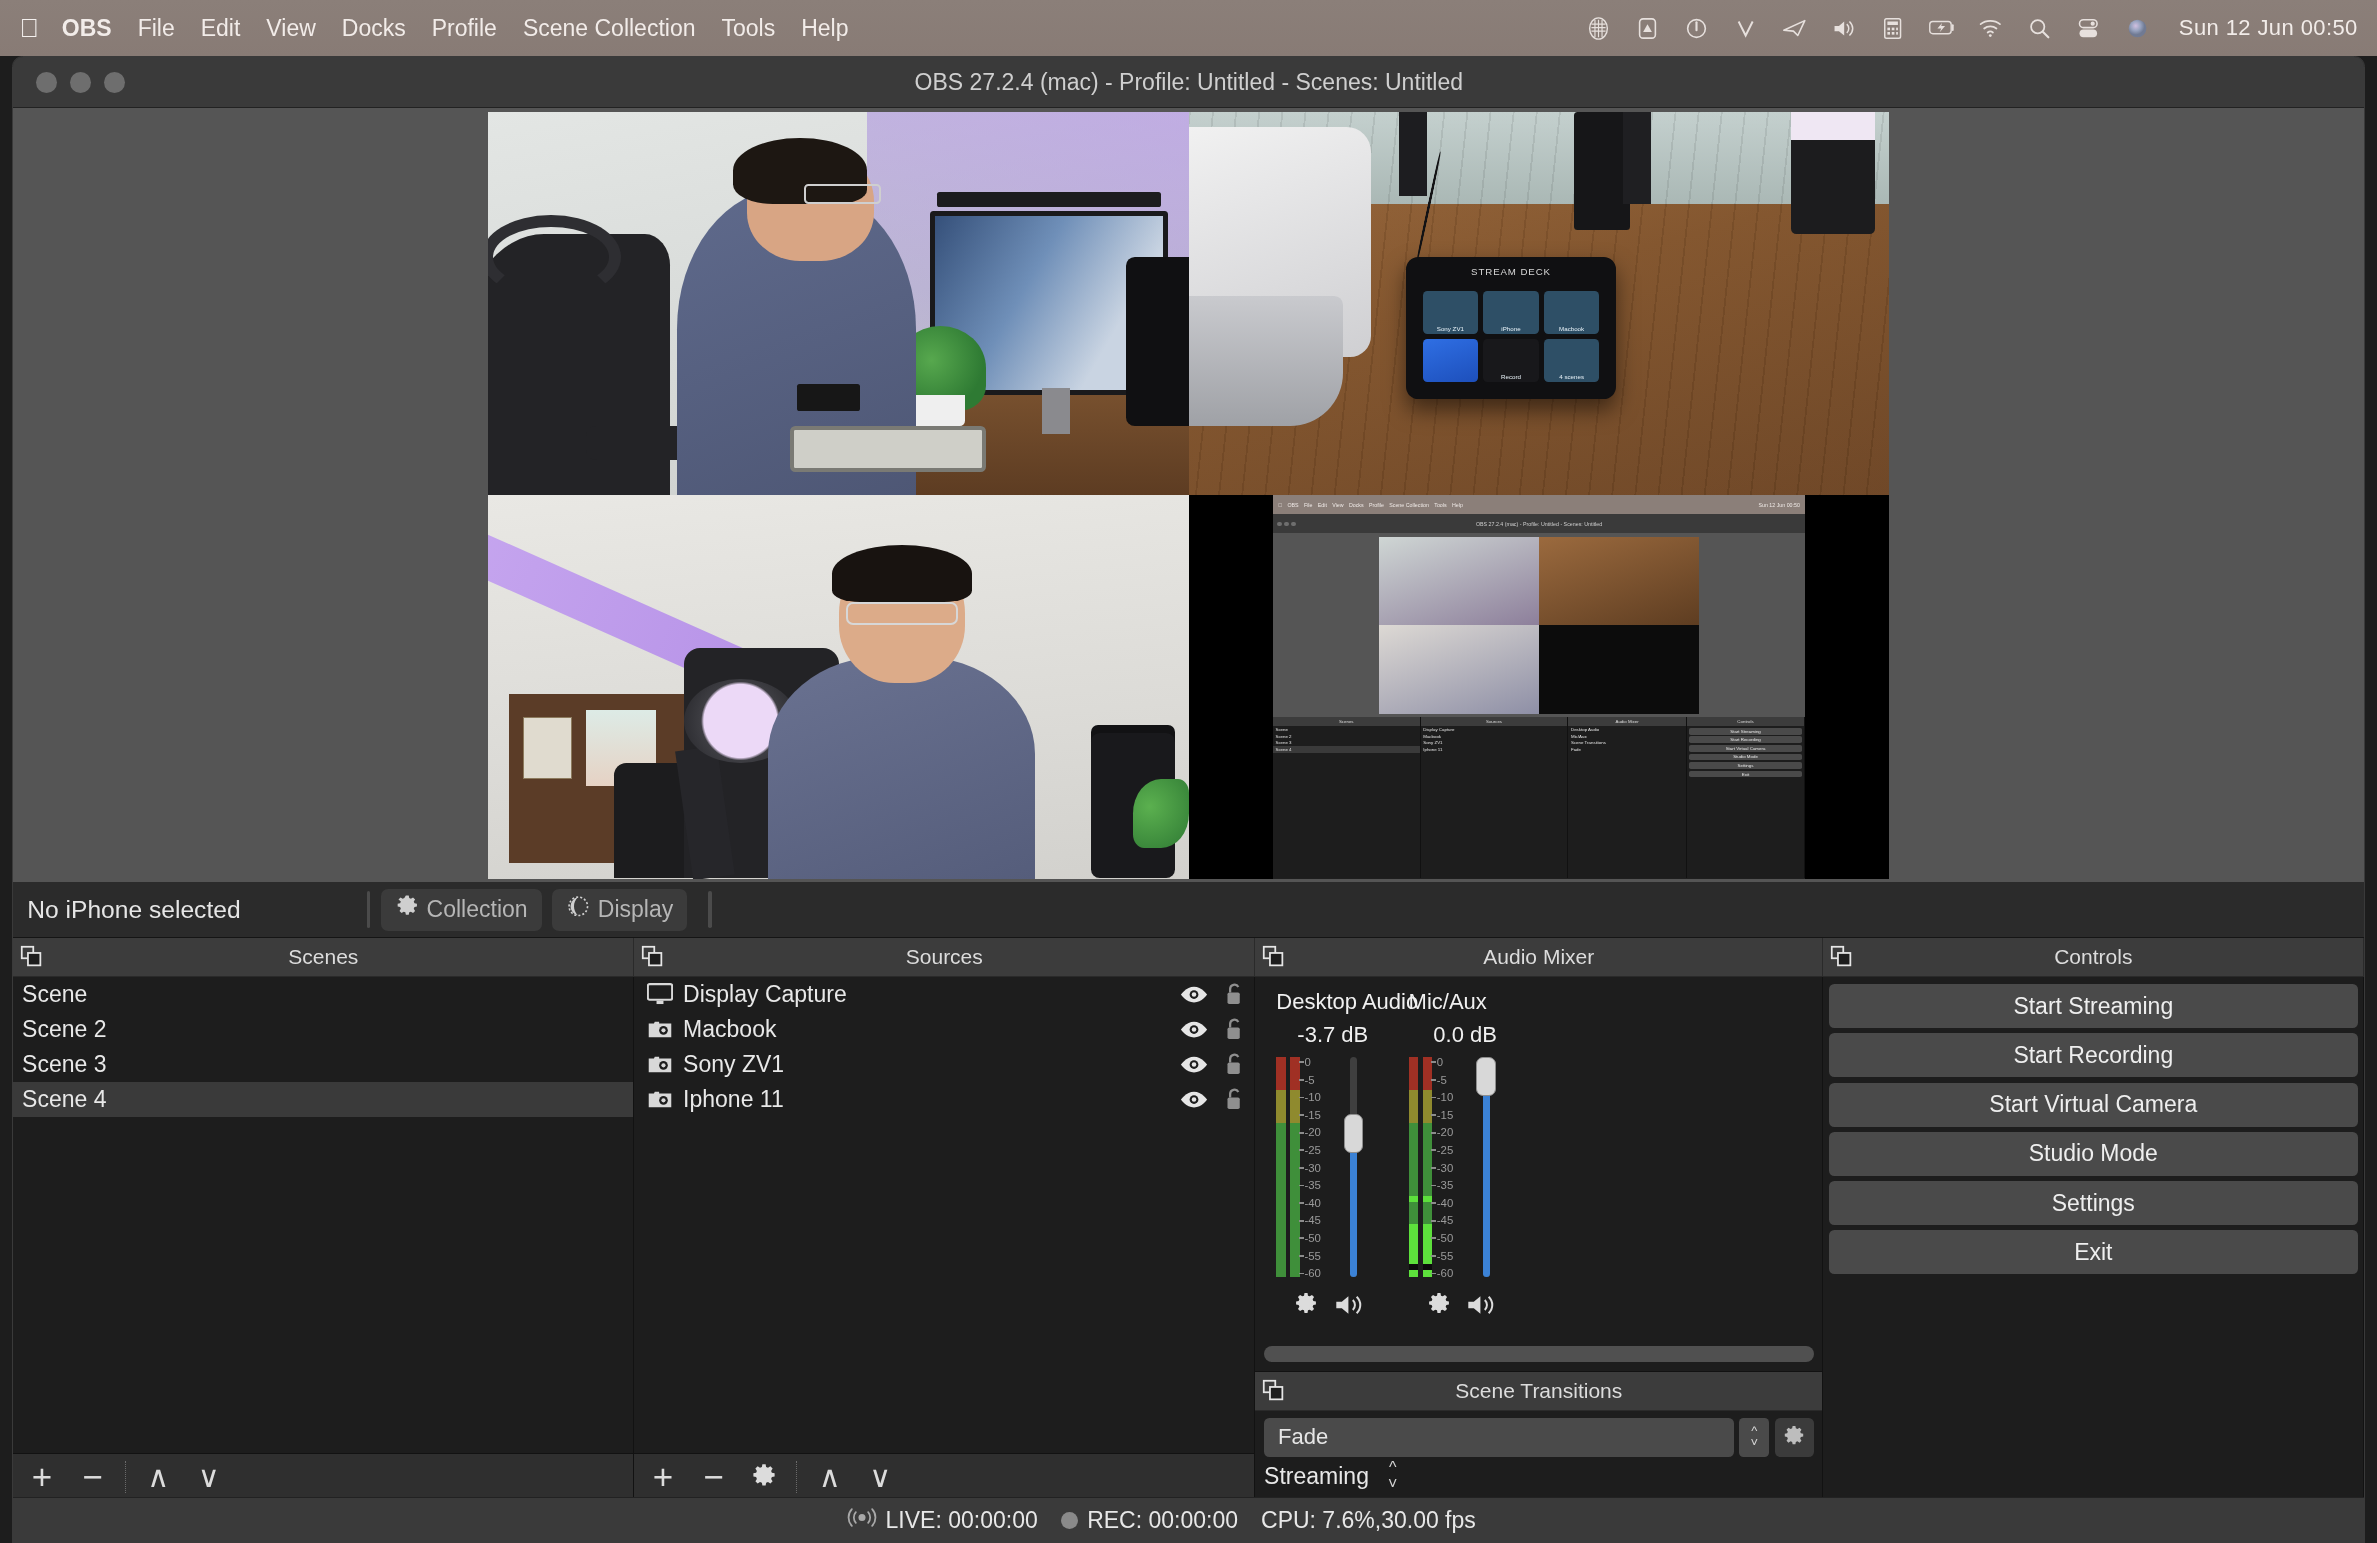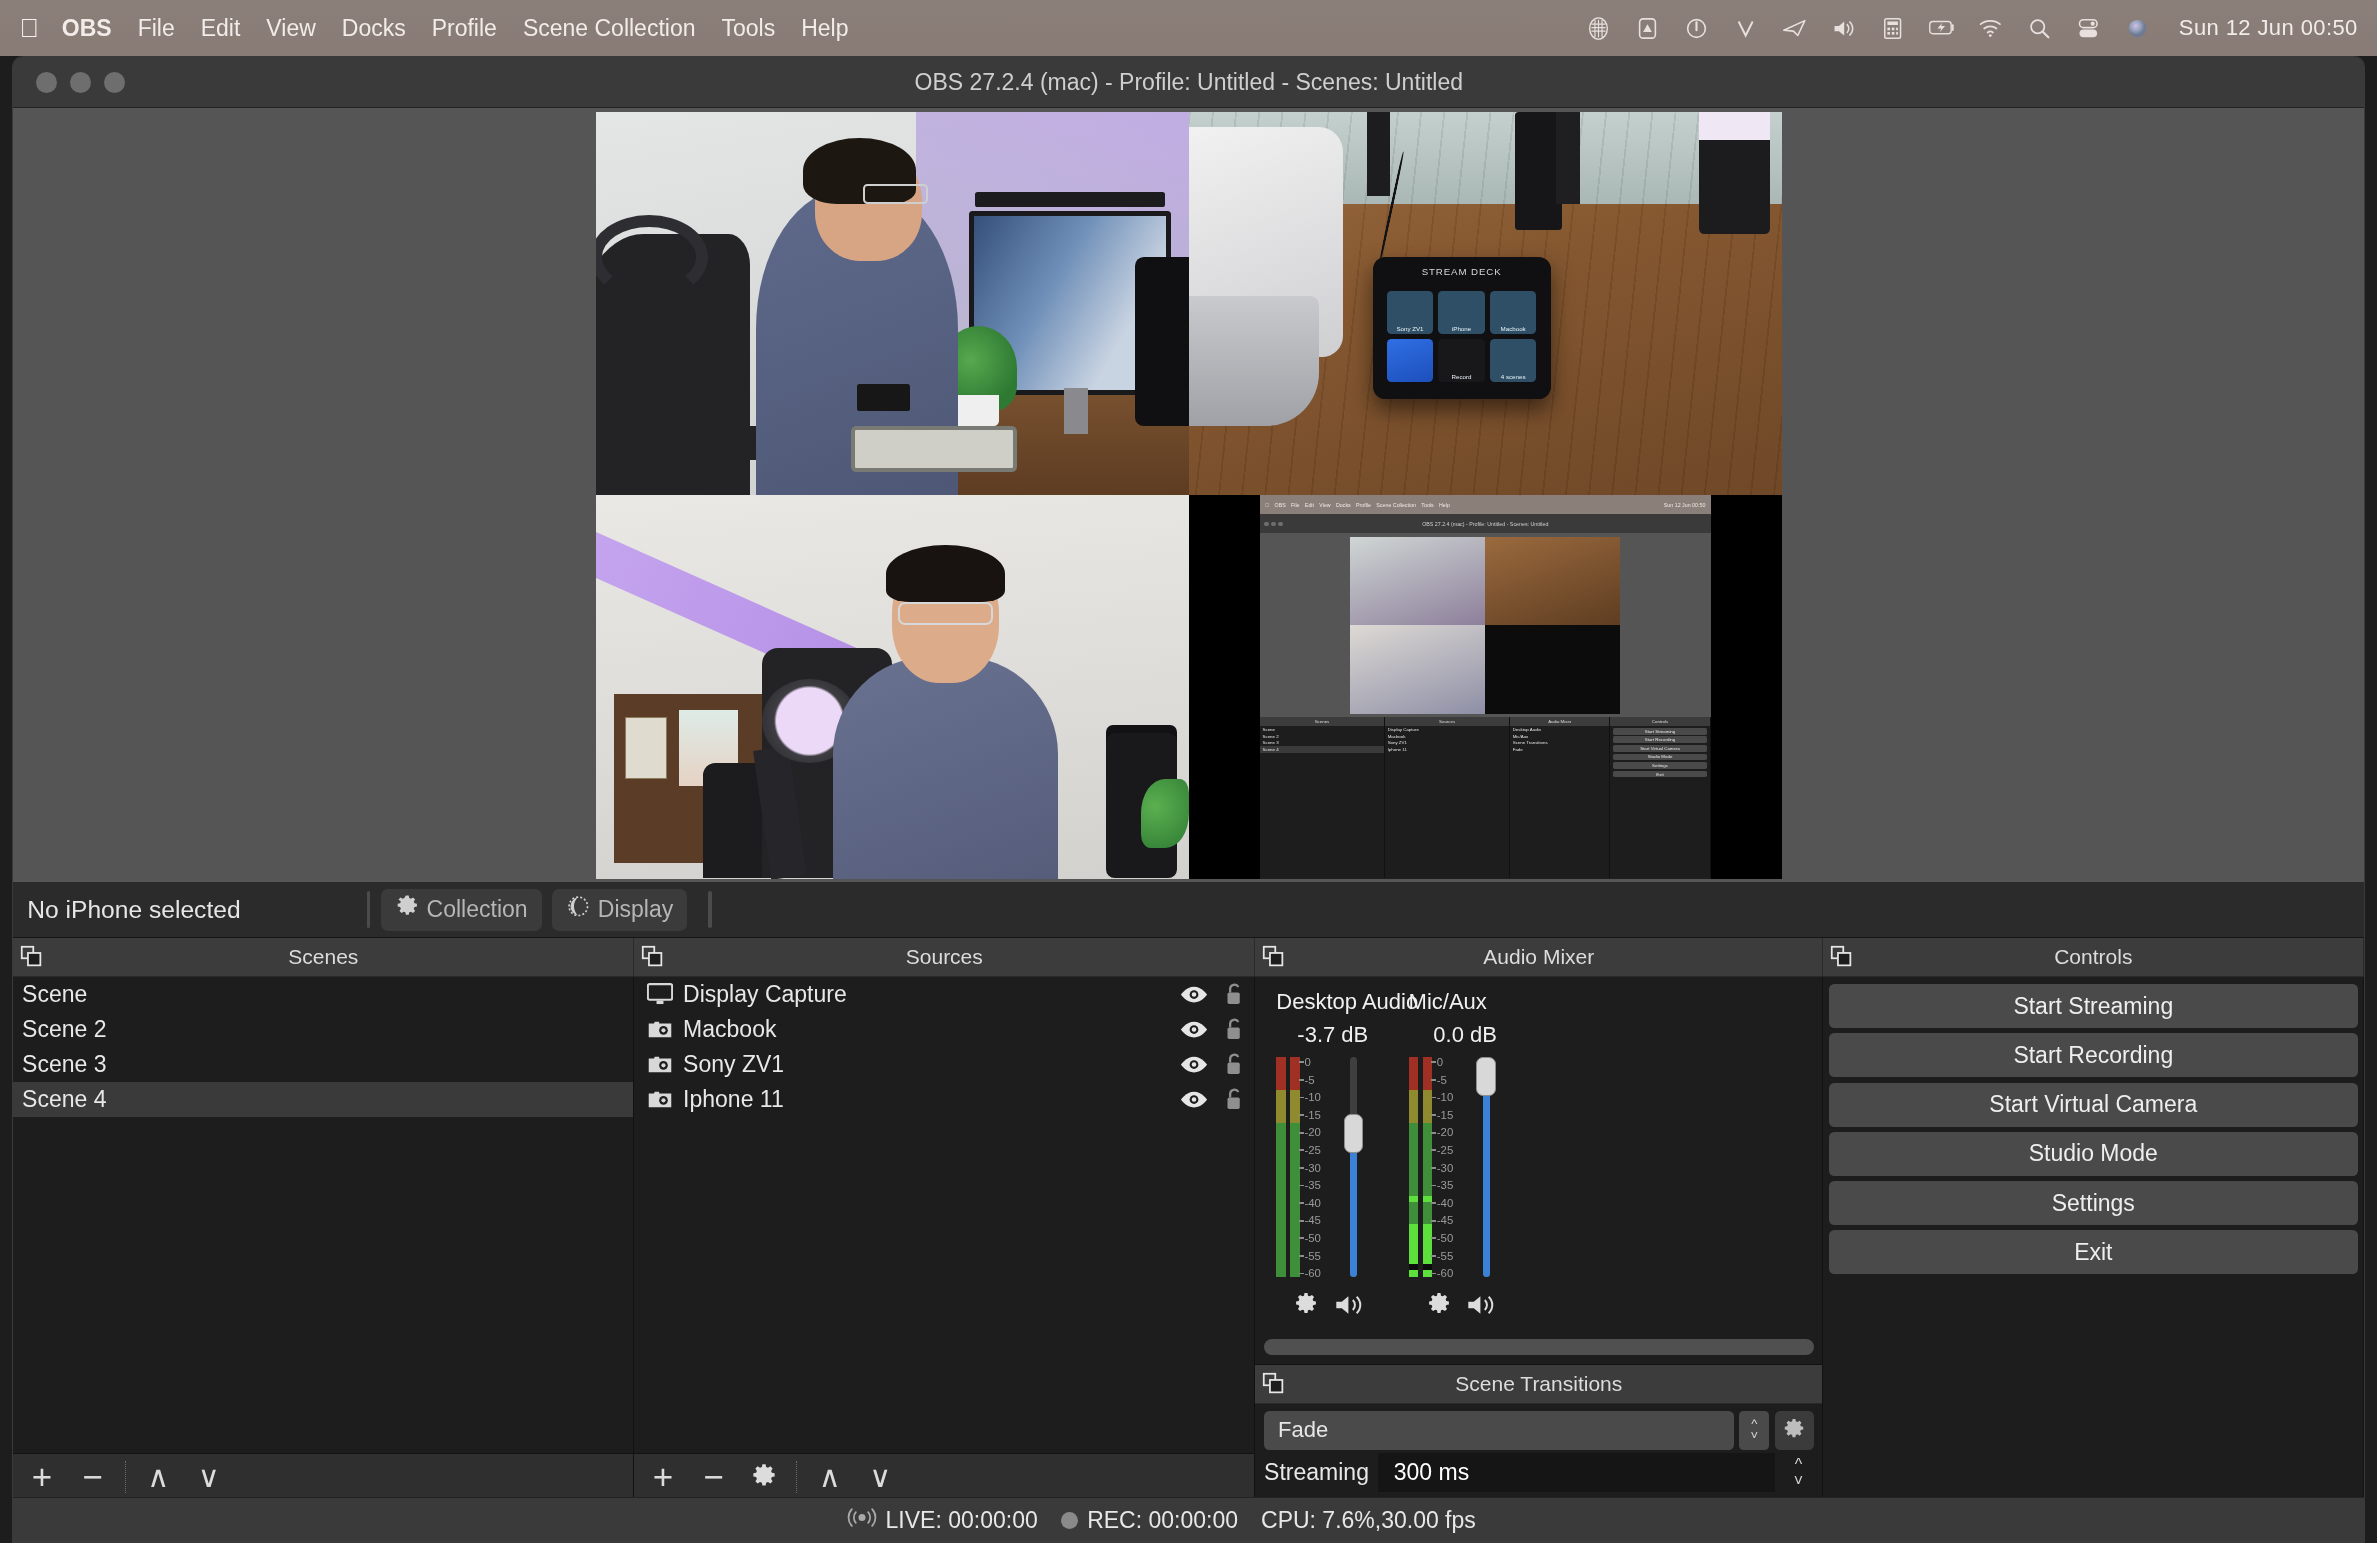--- a/index.html
+++ b/index.html
@@ -42,21 +42,21 @@
     position: absolute; left: 0; right: 0; text-align: center;
     color: #cfcfcf; font-size: 23px; pointer-events: none;
   }
 
   
   .preview {
     position: relative; height: 774px; background: #555555;
     display: flex; align-items: center; justify-content: center;
   }
   .canvas {
-    position: relative; width: 1186px; height: 767px; background: #14532d;
+    position: relative; width: 1401px; height: 767px; background: #14532d;
     display: grid; grid-template-columns: 1fr 1fr; grid-template-rows: 1fr 1fr;
   }
   .q { position: relative; overflow: hidden; }
 
   
   .q1 { background: linear-gradient(170deg,#e3e6e4 0%, #d9dcda 45%, #cdd0ce 100%); }
   .q1 .wallglow { position:absolute; right:0; top:0; width:46%; height:100%;
      background: linear-gradient(200deg, rgba(168,130,230,.55), rgba(120,90,200,.30) 55%, rgba(60,50,100,.1)); }
   .q1 .chair { position:absolute; left:-4%; top:32%; width:30%; height:68%;
      background:#232326; border-radius:40% 12% 0 0/45% 12% 0 0; }
@@ -834,21 +834,20 @@
             </div>
             <div class="gearbtn">
               <svg width="26" height="26" viewBox="0 0 24 24">
                   <path fill="#bdbdbd" d="M12 8.6a3.4 3.4 0 100 6.8 3.4 3.4 0 000-6.8zm0 2a1.4 1.4 0 110 2.8 1.4 1.4 0 010-2.8z"></path>
                   <path fill="#bdbdbd" d="M10.7 1.8h2.6l.4 2.2 1.5.6 1.9-1.2 1.8 1.8-1.2 1.9.6 1.5 2.2.4v2.6l-2.2.4-.6 1.5 1.2 1.9-1.8 1.8-1.9-1.2-1.5.6-.4 2.2h-2.6l-.4-2.2-1.5-.6-1.9 1.2-1.8-1.8 1.2-1.9-.6-1.5-2.2-.4v-2.6l2.2-.4.6-1.5-1.2-1.9 1.8-1.8 1.9 1.2 1.5-.6z"></path>
                 </svg>
             </div>
           </div>
           <div class="durrow">
             <div class="durlab">Streaming</div>
-            <div class="durfield">300 ms</div>
             <div class="durspin">
               <span>^</span>
               <span>˅</span>
             </div>
           </div>
         </div>
       </div>
 
       <div class="dcol" style="flex:1">
         <div class="ctrlbody">

